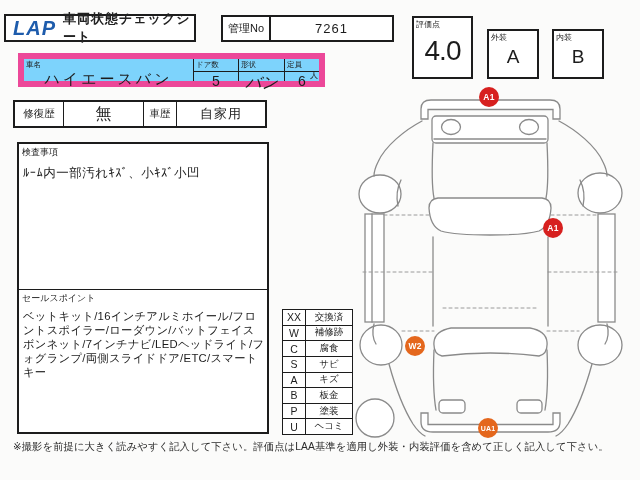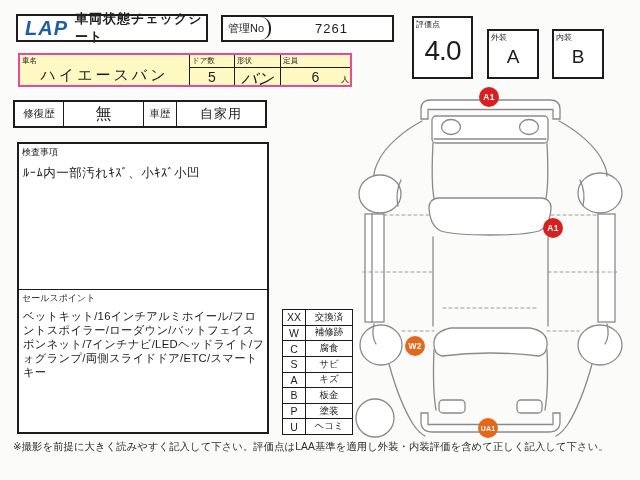--- a/index.html
+++ b/index.html
@@ -1,41 +1,41 @@
 <!DOCTYPE html>
 <html><head>
 <meta charset="utf-8">
 <style>
   * { margin: 0; padding: 0; box-sizing: border-box; }
   html, body { width: 640px; height: 480px; background: #fbfbfa; overflow: hidden; }
   body { position: relative; font-family: "Liberation Sans", "DejaVu Sans", sans-serif; color: #1c1c1c; }
   .abs { position: absolute; }
 
   
-  .lap-box { left: 16px; top: 14px; width: 192px; height: 28px; border: 2px solid #1c1c1c;
+  .lap-box { left: 4px; top: 14px; width: 192px; height: 28px; border: 2px solid #1c1c1c;
              display: flex; align-items: center; padding-left: 7px; gap: 7px; background:#fff; }
   .lap-logo { font-size: 20px; font-weight: bold; font-style: italic; color: #1e5cac; letter-spacing: 1px; }
   .sheet-title { font-size: 13px; font-weight: 600; letter-spacing: 1px; color: #222; }
 
   .kanri-box { left: 221px; top: 15px; width: 173px; height: 27px; border: 2px solid #1c1c1c; display: flex; background:#fff; }
-  .kanri-label { width: 48px; border-right: 2px solid #1c1c1c; display:flex; align-items:center; justify-content:center; font-size: 11px; border-radius: 10px; }
+  .kanri-label { width: 48px; border-right: 2px solid #1c1c1c; display:flex; align-items:center; justify-content:center; font-size: 11px; }
   .kanri-value { flex: 1; display:flex; align-items:center; justify-content:center; font-size: 13px; letter-spacing: 1px; }
 
   .score-box { left: 412px; top: 16px; width: 61px; height: 63px; border: 2px solid #1c1c1c; background:#fff; }
   .score-box .lbl { font-size: 8px; padding: 1px 0 0 2px; }
   .score-box .val { font-size: 28px; text-align: center; margin-top: 5px; letter-spacing: -1px; }
 
   .grade-box { width: 52px; height: 50px; border: 2px solid #1c1c1c; background:#fff; }
   .grade-box .lbl { font-size: 8px; padding: 1px 0 0 2px; }
   .grade-box .val { font-size: 19px; text-align: center; margin-top: 3px; }
   .grade-ext { left: 487px; top: 29px; }
   .grade-int { left: 552px; top: 29px; }
 
   
-  .info-table { left: 18px; top: 53px; width: 334px; height: 34px; border: 2px solid #ec4899; display: flex; background:#fef9c3; }
+  .info-table { left: 18px; top: 53px; width: 307px; height: 34px; border: 6px solid #ec4899; display: flex; background:#7dd3fc; }
   .info-cell { position: relative; border-right: 1.5px solid #1c1c1c; }
   .info-cell:last-child { border-right: none; }
   .info-cell .lbl { font-size: 7.5px; padding: 1px 0 0 2px; }
   .info-cell .lbl.underline { border-bottom: 1px solid #1c1c1c; padding-bottom: 1px; }
   .info-cell .val { text-align: center; }
   .cell-name { width: 170px; }
   .cell-name .val { font-size: 15px; letter-spacing: 3px; margin-top: 0px; }
   .cell-doors { width: 45px; }
   .cell-shape { width: 46px; }
   .cell-cap { flex: 1; }

